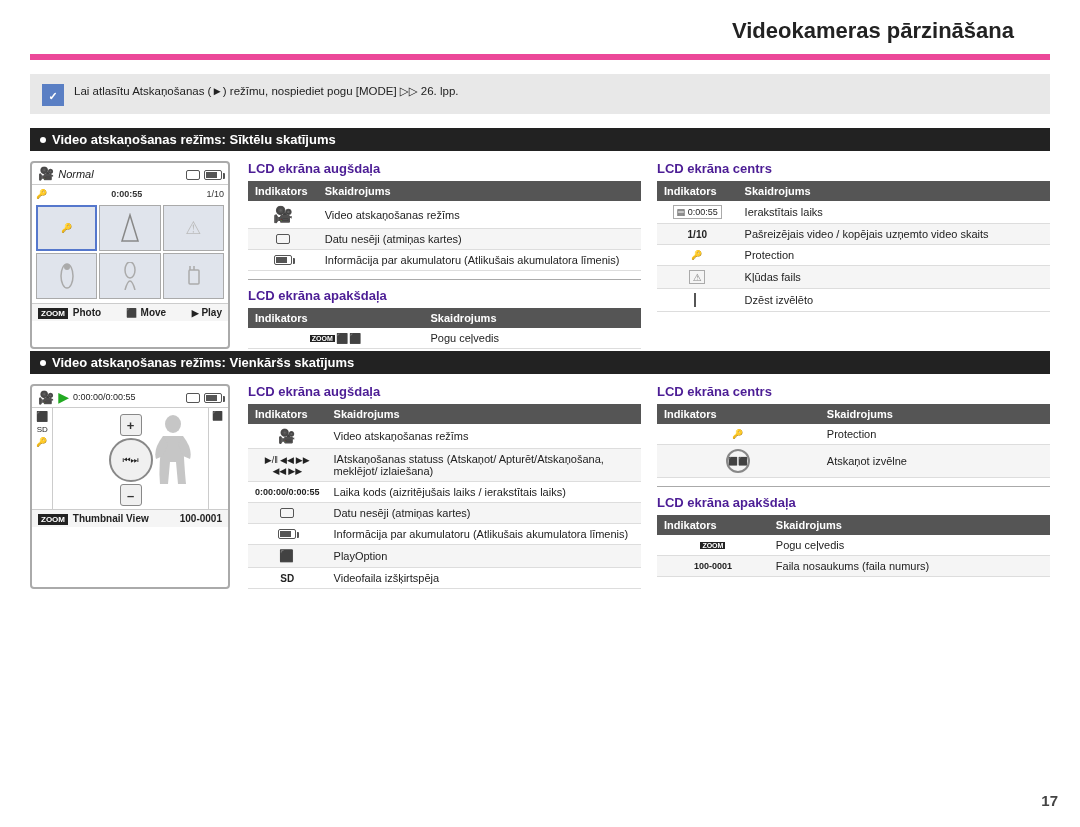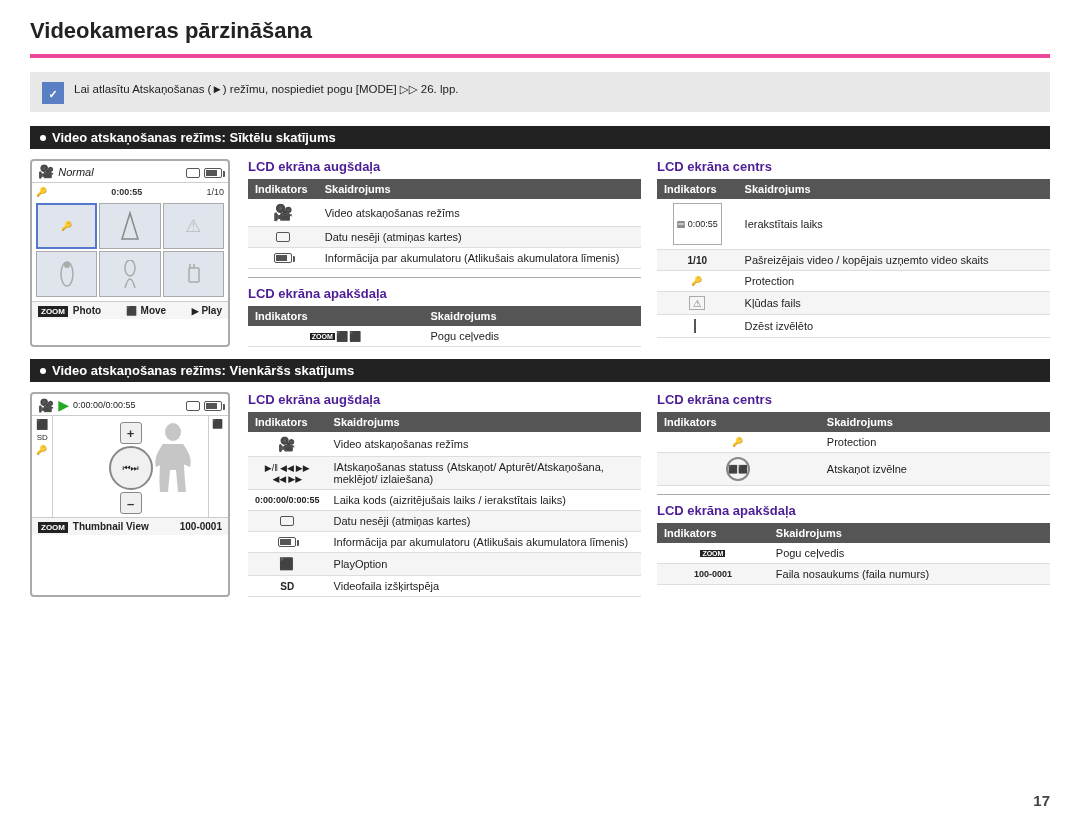--- a/index.html
+++ b/index.html
@@ -10,34 +10,34 @@
       min-height: 827px;
       font-size: 12px;
       color: #222;
       position: relative;
     }
 
     
     .page-number {
       position: absolute;
       bottom: 18px;
-      right: 30px;
+      right: 22px;
       font-size: 15px;
       font-weight: bold;
       color: #444;
     }
 
     
     .page-title {
-      text-align: left;
+      text-align: right;
       padding: 18px 36px 10px 0;
       font-size: 22px;
       font-weight: bold;
       color: #222;
-      border-bottom: 4px solid #ec4899;
+      border-bottom: 6px solid #ec4899;
       margin: 0 30px 0 30px;
     }
 
     
     .info-box {
       background: #e8e8e8;
       margin: 14px 30px 14px 30px;
       padding: 8px 12px;
       display: flex;
       align-items: flex-start;
@@ -531,21 +531,21 @@
         <thead>
           <tr>
             <th>Indikators</th>
             <th>Skaidrojums</th>
           </tr>
         </thead>
         <tbody>
           <tr>
             <td>
               <div class="indicator-cell" style="font-size:9px;">
-                <span style="border:1px solid #aaa; padding:15px 3px; font-size:9px;">▤ 0:00:55</span>
+                <span style="border:1px solid #aaa; padding:1px 3px; font-size:9px;">▤ 0:00:55</span>
               </div>
             </td>
             <td>Ierakstītais laiks</td>
           </tr>
           <tr>
             <td>
               <div class="indicator-cell">
                 <span style="font-size:10px; font-weight:bold;">1/10</span>
               </div>
             </td>
@@ -574,21 +574,21 @@
               </div>
             </td>
             <td>Dzēst izvēlēto</td>
           </tr>
         </tbody>
       </table>
     </div>
   </div>
 </div>
 
-<div class="section-header section2" style="margin-top:12px;">
+<div class="section-header section2" style="margin-top:2px;">
   <span>Video atskaņošanas režīms: Vienkāršs skatījums</span>
 </div>
 
 <div class="main-content">
 
   <div class="lcd-preview2">
     <div class="lcd2-top">
       <div style="display:flex; align-items:center; gap:4px;">
         <span style="font-size:13px;">🎥</span>
         <span class="play-icon-green">▶</span>

